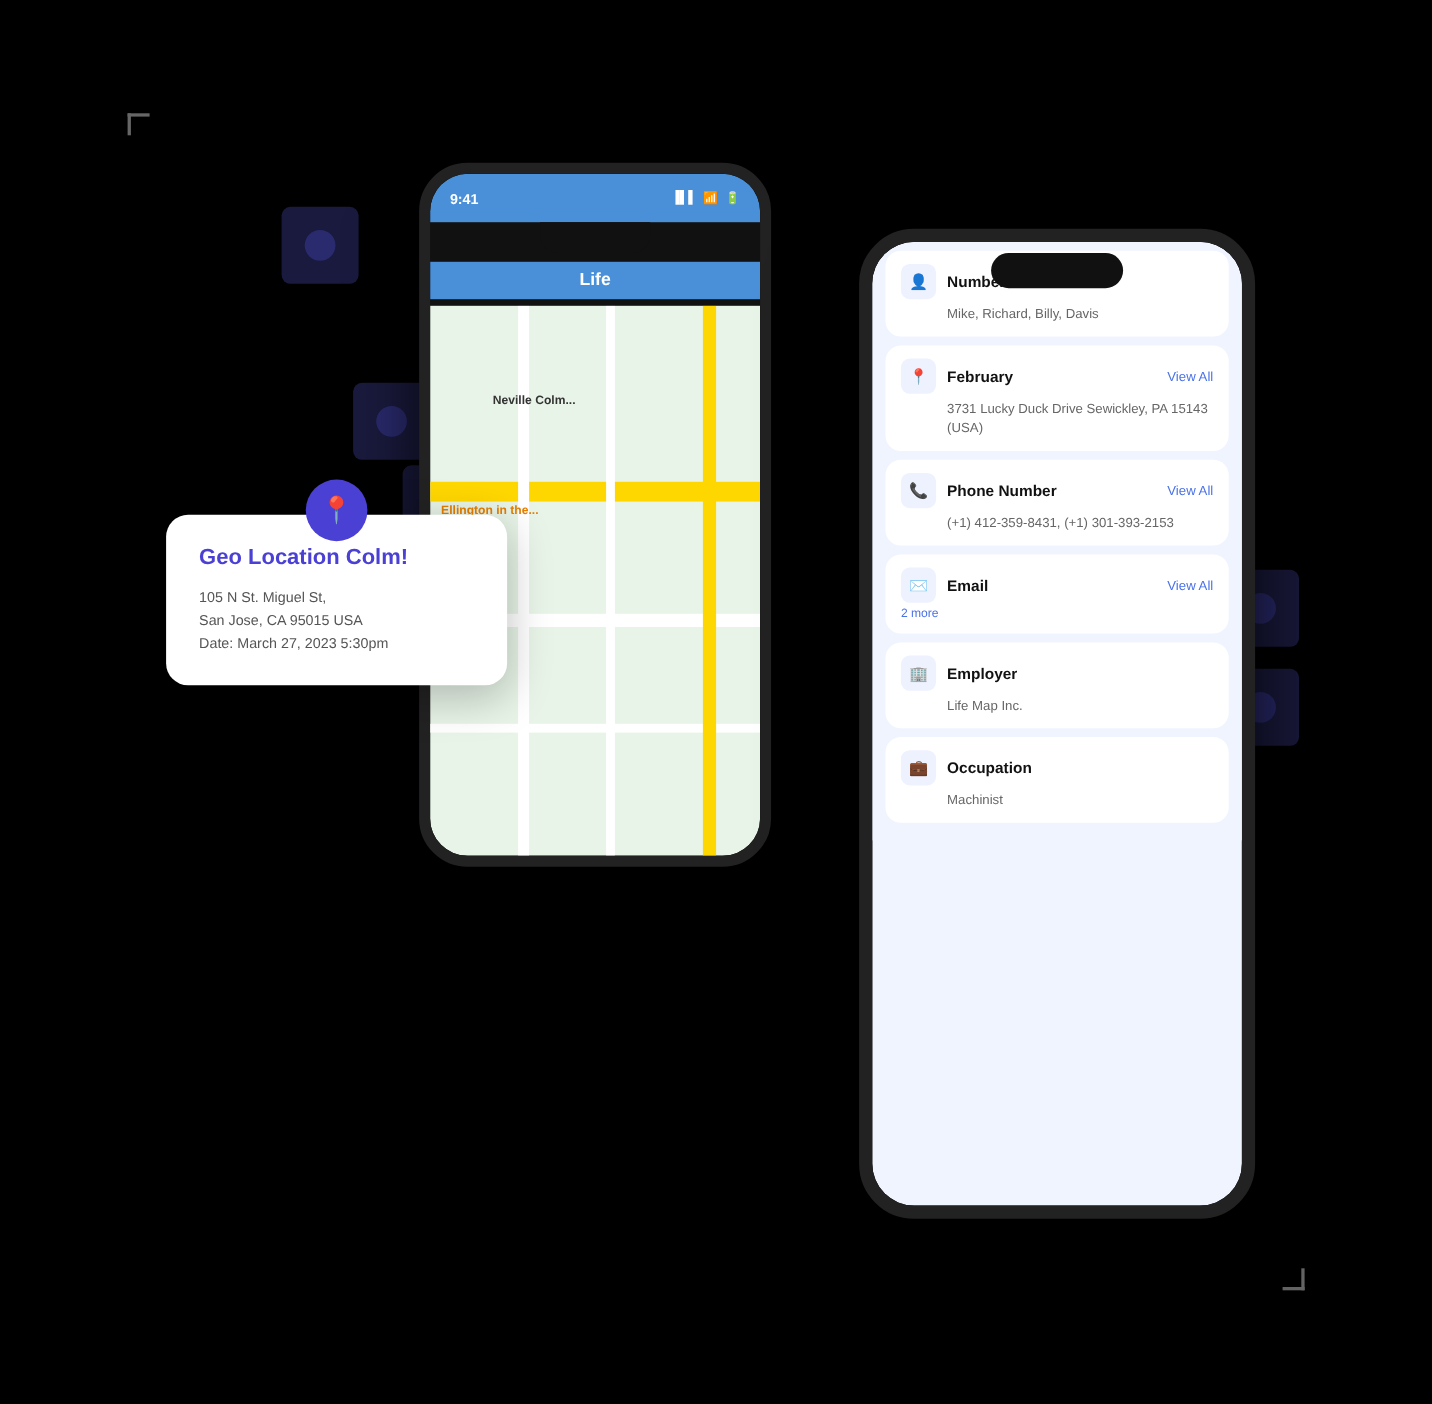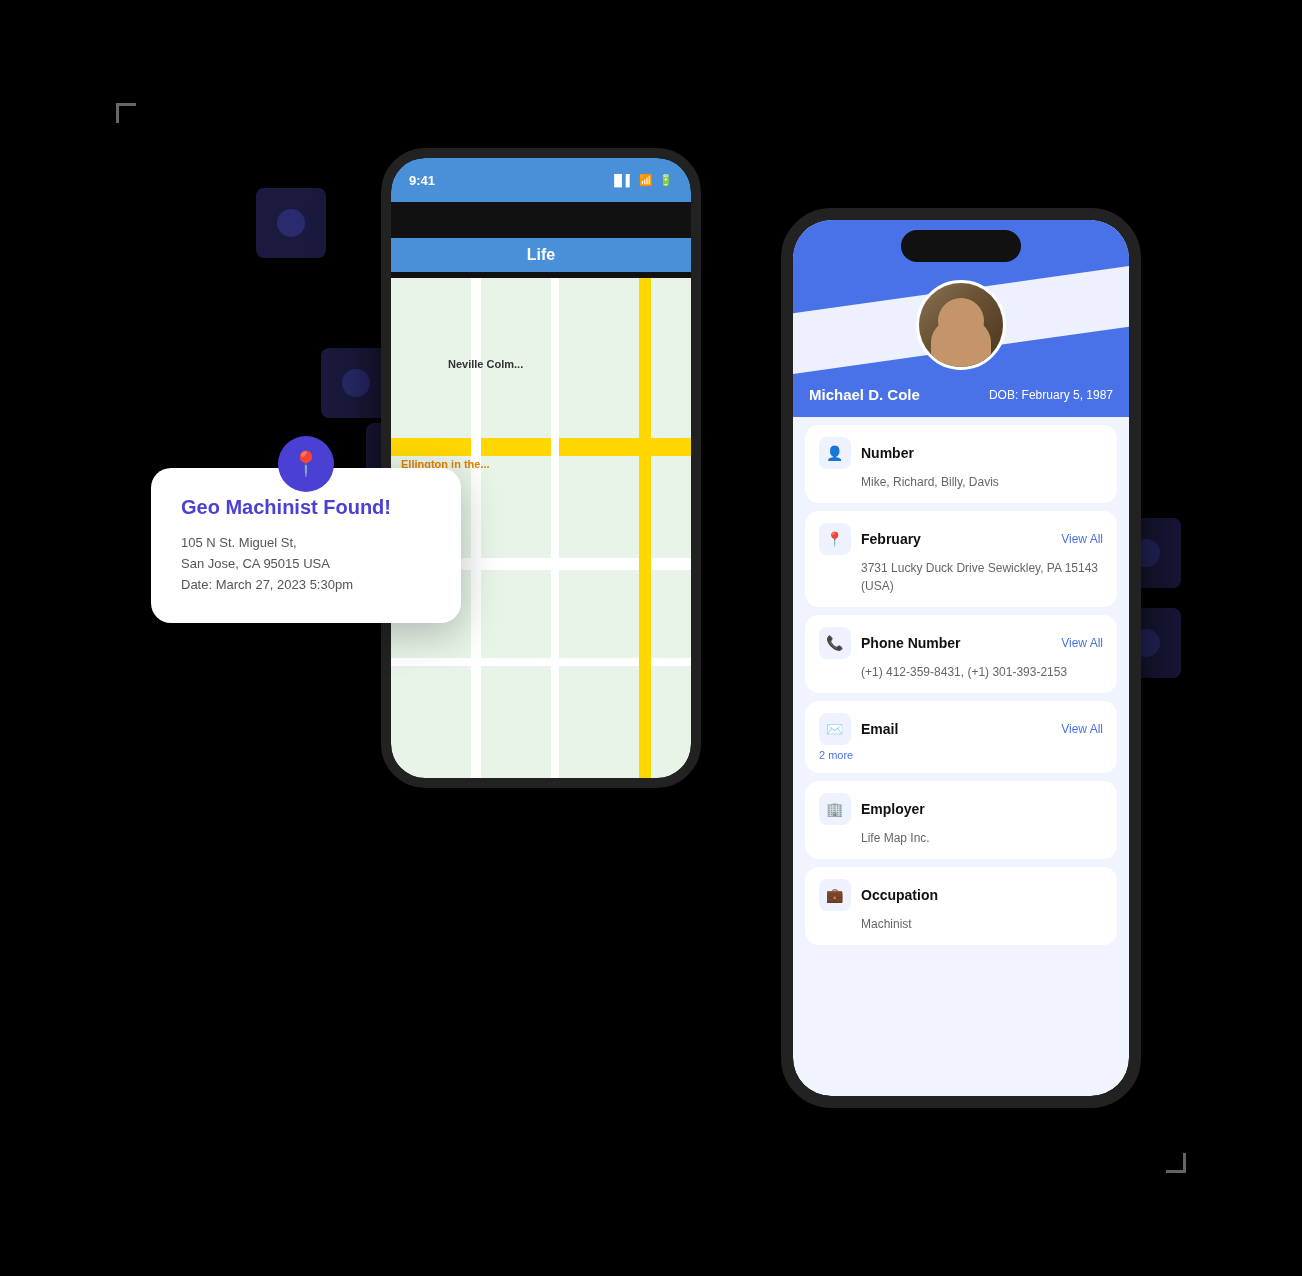--- a/index.html
+++ b/index.html
@@ -470,48 +470,33 @@
         <div class="map-road road-v2"></div>
         <div class="map-road road-v3"></div>
         <div class="map-label1">Neville Colm...</div>
         <div class="map-label2">Ellington in the...</div>
       </div>
     </div>
   </div>
 
   <div class="geo-card">
     <div class="pin-icon"></div>
-    <div class="geo-title">Geo Machinist Found!</div>
+    <div class="geo-title">Geo Location Colm!</div>
     <div class="geo-address">
       <div>105 N St. Miguel St,</div>
       <div>San Jose, CA 95015 USA</div>
       <div>Date: March 27, 2023 5:30pm</div>
     </div>
   </div>
 
   <div class="phone-front">
     <div class="phone-front-inner">
 
       <div class="dynamic-island"></div>
 
-      <div class="profile-header">
-        <div class="profile-banner">
-          <div class="banner-white-strip"></div>
-          <div class="avatar-container">
-            <div class="avatar-img"></div>
-          </div>
-        </div>
-        <div class="profile-info">
-          <span class="profile-name">Michael D. Cole</span>
-          <span class="profile-dob">
-            <span>DOB:</span>
-            <span>February 5, 1987</span>
-          </span>
-        </div>
-      </div>
 
       <div class="info-list">
 
         <div class="info-card">
           <div class="info-card-header">
             <div class="info-card-title-row">
               <div class="info-icon">👤</div>
               <span class="info-card-title">Number</span>
             </div>
           </div>

